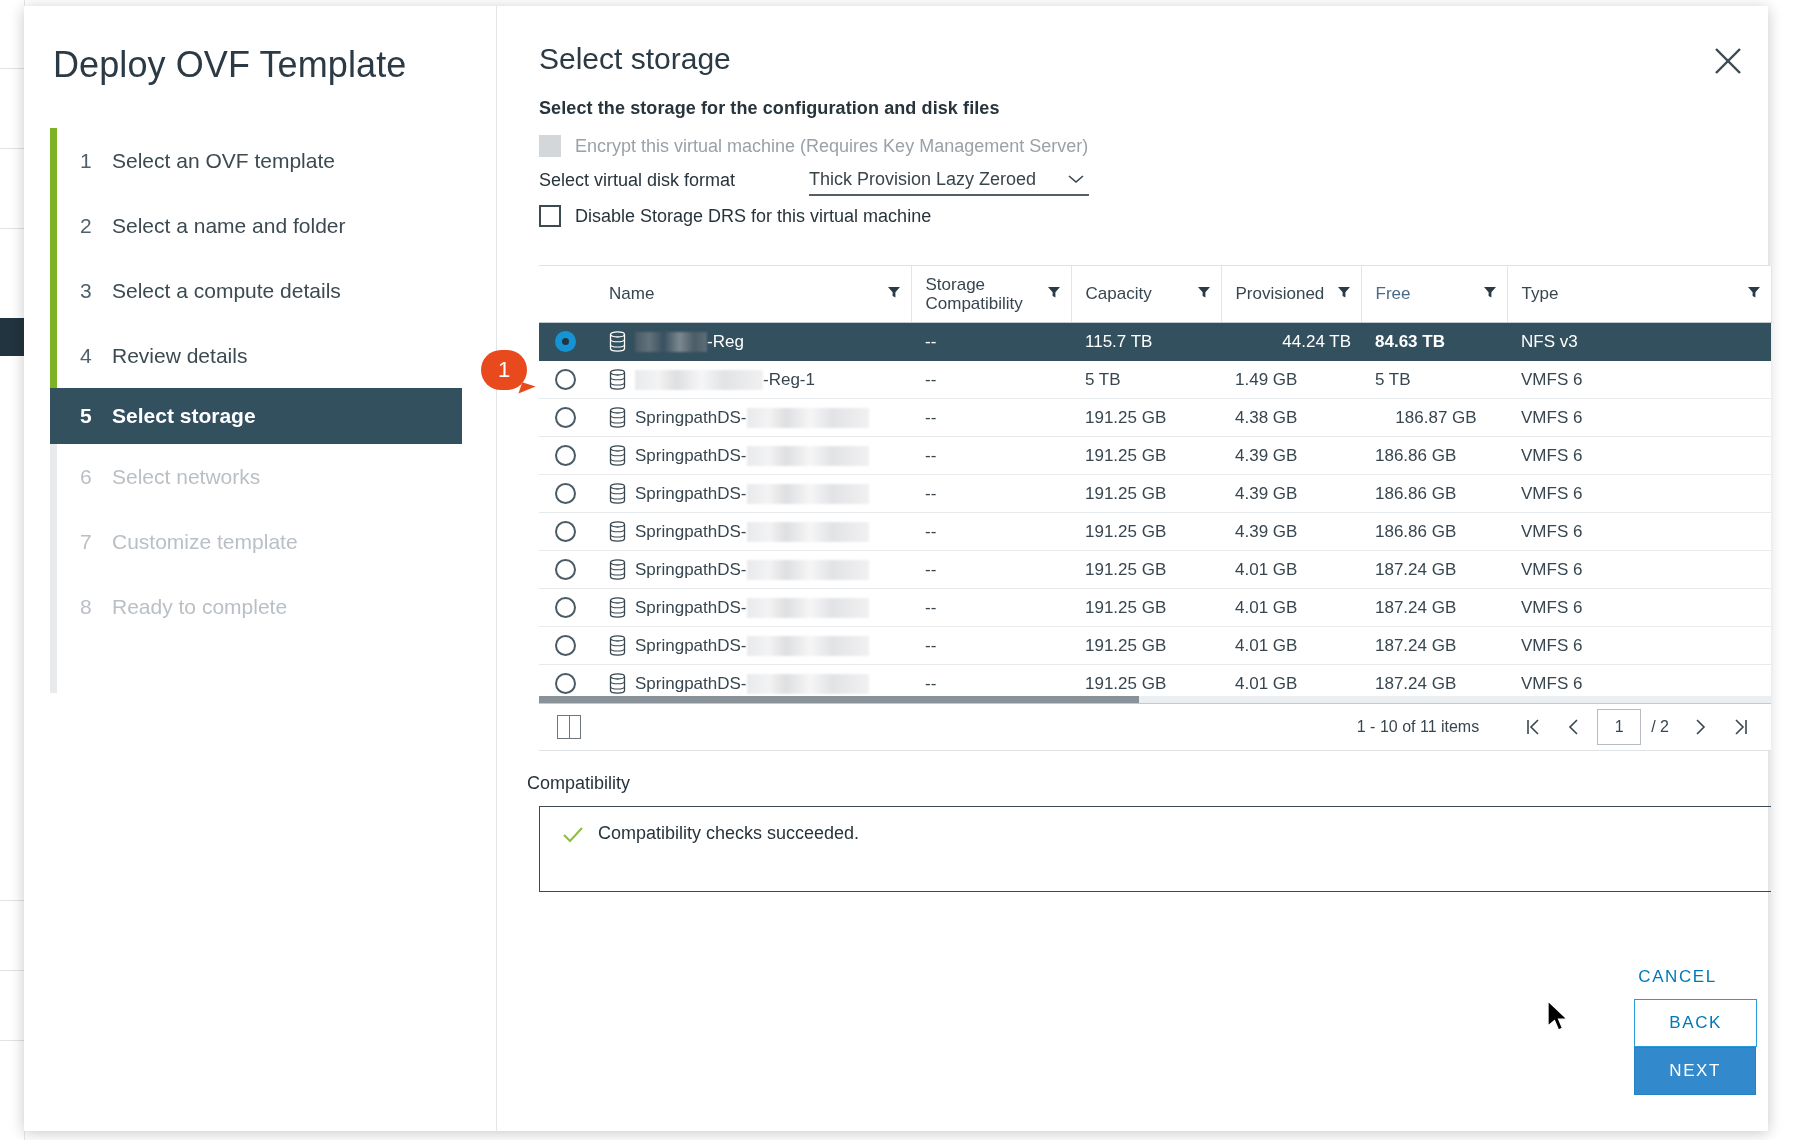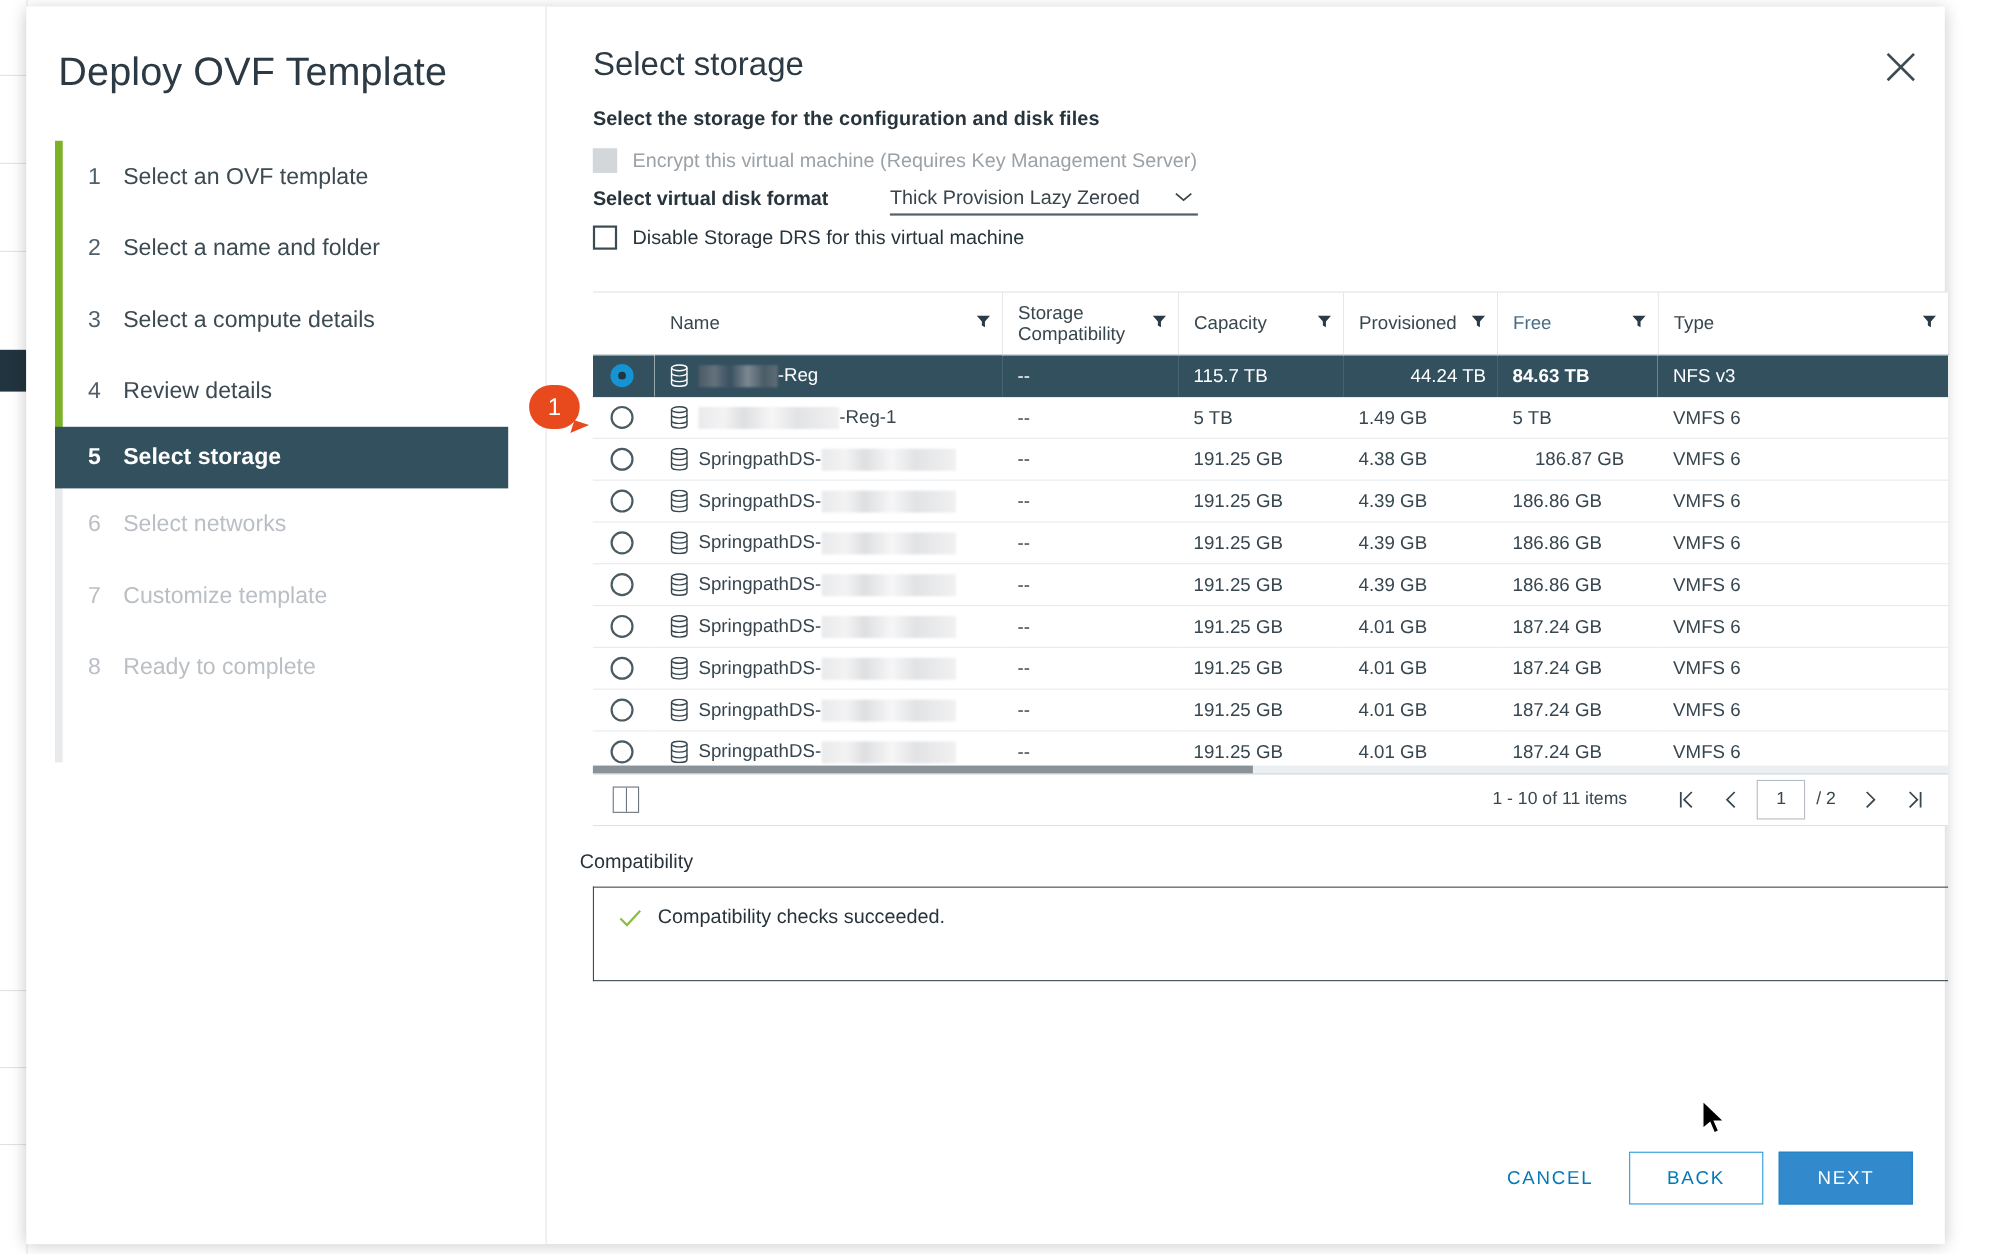--- a/index.html
+++ b/index.html
@@ -135,21 +135,21 @@
   .form-rows { padding-left: 42px; margin-top: 10px; }
   .frow {
     display: flex;
     align-items: center;
     height: 34px;
     font-size: 18px;
   }
   .frow .flabel {
     width: 270px; flex: 0 0 270px;
     color: #27343c;
-    font-weight: bold;
+    font-weight: normal;
   }
 
   .cb {
     width: 22px; height: 22px;
     box-sizing: border-box;
     margin-right: 14px;
     flex: 0 0 22px;
   }
   .cb.disabled { background: #d4d7da; border: 1px solid #d4d7da; }
   .cb.empty { background: #fff; border: 2px solid #3c4a52; }
@@ -328,22 +328,22 @@
     box-sizing: border-box;
     display: flex; align-items: flex-start;
     padding: 16px 0 0 22px;
     font-size: 18px; color: #27343c;
   }
   .check-ok { margin-right: 14px; margin-top: 2px; }
 
   
   .wizard-foot {
     position: absolute;
-    right: 32px; bottom: 36px;
-    display: flex; align-items: center;
+    right: 14px; bottom: 36px;
+    display: flex; align-items: flex-start; flex-direction: column;
   }
   .btn-link {
     color: #0079b8;
     font-size: 17px; letter-spacing: 1.6px;
     padding: 12px 18px; cursor: pointer;
     background: none; border: none;
     font-family: inherit;
   }
   .btn-outline {
     color: #0079b8;

